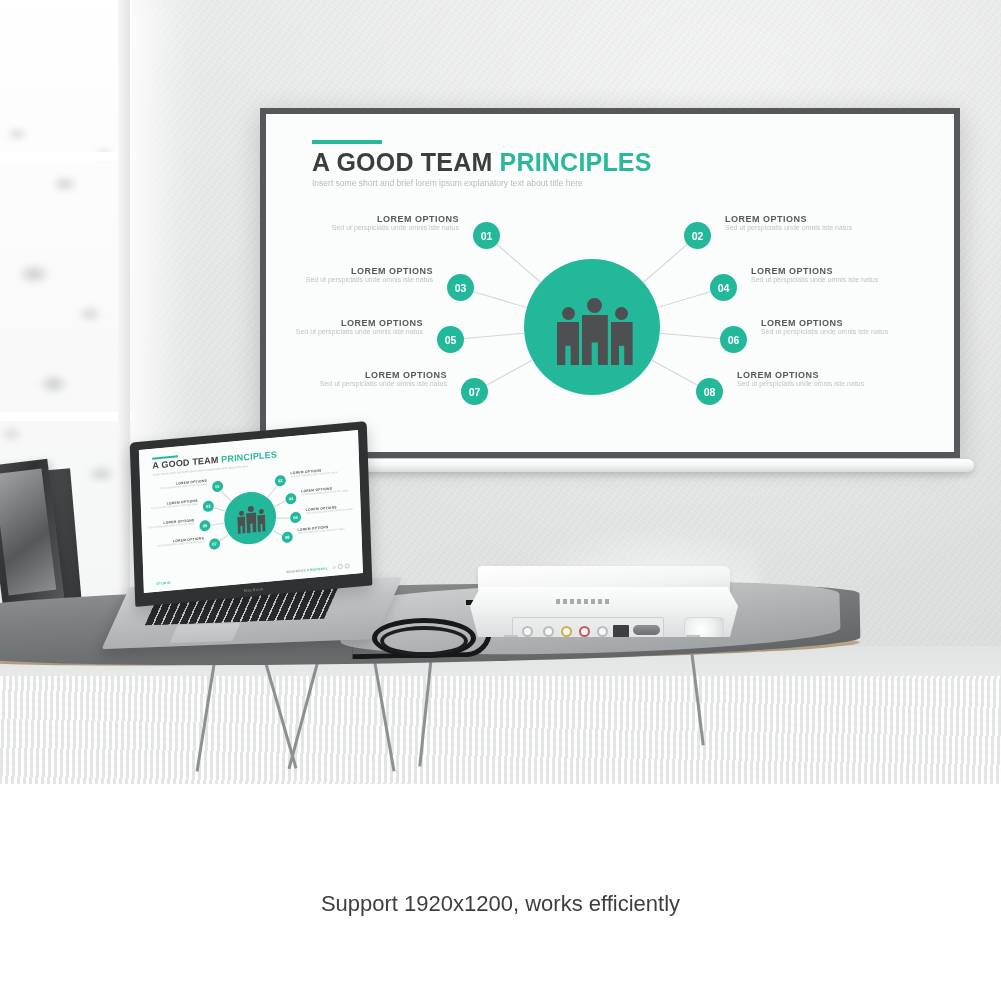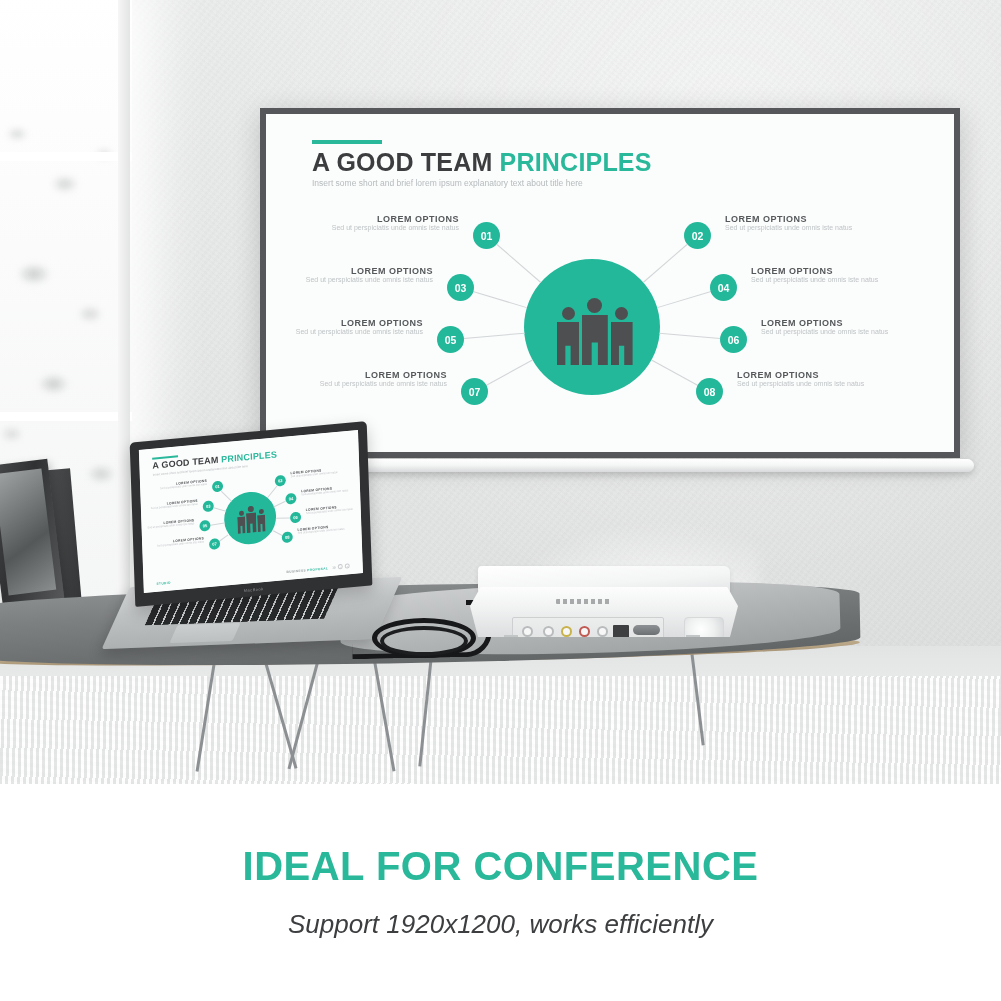--- a/index.html
+++ b/index.html
@@ -333,21 +333,21 @@
     position:absolute; left:0; top:784px; width:1001px; height:217px;
     background:#ffffff;
     display:flex; flex-direction:column; align-items:center;
     justify-content:center;
   }
   #banner .headline{
     color:#2ab89a; font-weight:bold; font-size:40px;
     letter-spacing:.5px; line-height:1.05;
   }
   #banner .subline{
-    color:#3c3e40; font-size:26px; margin-top:22px; font-weight:normal;font-style:italic;
+    color:#3c3e40; font-size:22px; margin-top:22px; font-weight:normal;
   }
 </style>
 </head>
 <body>
 
 <div id="scene">
 
   <div class="wall"></div>
 
   <div class="window">
@@ -583,15 +583,14 @@
       </div>
       <div class="lens"></div>
       <div class="foot" style="left:34px"></div>
       <div class="foot" style="left:216px"></div>
     </div>
   </div>
 
 </div>
 
 <div id="banner">
-  <div class="headline">IDEAL FOR CONFERENCE</div>
   <div class="subline">Support 1920x1200, works efficiently</div>
 </div>
 
 </body></html>

